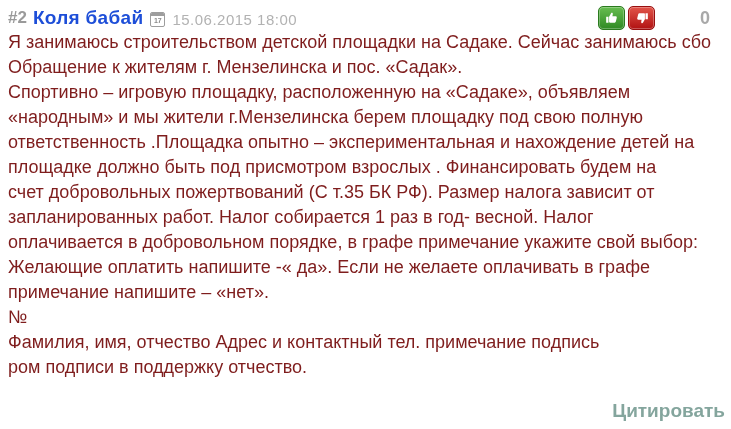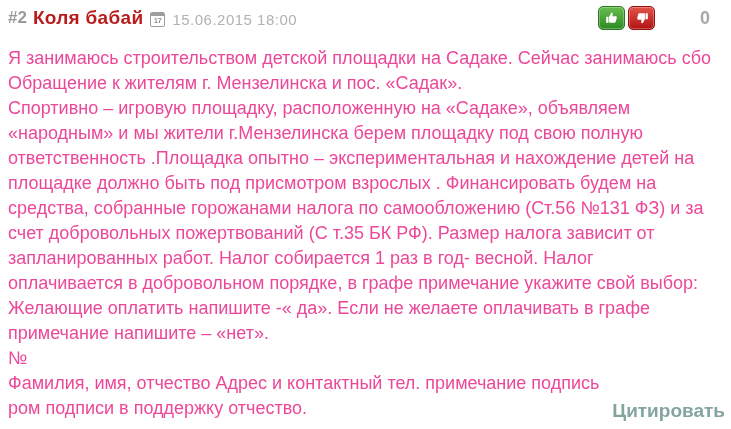--- a/index.html
+++ b/index.html
@@ -12,21 +12,21 @@
   }
   
   .post-header {
     display:flex; align-items:center;
     padding:6px 8px 0 8px; height:24px;
   }
   .post-number {
     color:#9a9a9a; font-weight:bold; font-size:17px; margin-right:6px;
   }
   .post-author {
-    color:#b91c1c; font-weight:bold; font-size:19px; letter-spacing:.3px; margin-right:7px;
+    color:#1d4ed8; font-weight:bold; font-size:19px; letter-spacing:.3px; margin-right:7px;
   }
   .cal {
     width:13px; height:13px; border:1px solid #9d9d9d; border-radius:2px;
     display:inline-flex; flex-direction:column; overflow:hidden;
     background:#fff; box-sizing:content-box; margin-top:2px;
   }
   .cal-top { height:3px; background:#9d9d9d; flex:none; }
   .cal-day {
     flex:1; font-size:7px; line-height:9px; font-weight:bold;
     color:#8a8a8a; text-align:center;
@@ -50,22 +50,22 @@
     background:linear-gradient(180deg,#e25449 0%,#b11212 100%);
     border:1px solid #970f0f;
   }
   .badge.dislike svg { transform:rotate(180deg); }
   .rating {
     color:#a8a8a8; font-weight:bold; font-size:18px;
     margin-left:32px; width:36px; text-align:center; flex:none;
   }
   
   .post-body {
-    padding:0 0 0 8px; margin-top:16px;
-    font-size:18px; line-height:25px; color:#ec4899;
+    padding:0 0 0 8px; margin-top:0;
+    font-size:18px; line-height:25px; color:#7f1d1d;
     white-space:nowrap;
   }
   .post-line { height:25px; }
   
   .post-footer {
     position:absolute; right:6px; bottom:7px;
   }
   .quote-link {
     color:#84a59d; font-size:19px; cursor:pointer; text-decoration:none;font-weight:bold;
   }
@@ -97,21 +97,20 @@
     <span class="rating">0</span>
   </div>
 
   <div class="post-body">
     <div class="post-line">Я занимаюсь строительством детской площадки на Садаке. Сейчас занимаюсь сбо</div>
     <div class="post-line">Обращение к жителям г. Мензелинска и пос. «Садак».</div>
     <div class="post-line">Спортивно – игровую площадку, расположенную на «Садаке», объявляем</div>
     <div class="post-line">«народным» и мы жители г.Мензелинска берем площадку под свою полную</div>
     <div class="post-line">ответственность .Площадка опытно – экспериментальная и нахождение детей на</div>
     <div class="post-line">площадке должно быть под присмотром взрослых . Финансировать будем на</div>
-    <div class="post-line">средства, собранные горожанами налога по самообложению (Ст.56 №131 ФЗ) и за</div>
     <div class="post-line">счет добровольных пожертвований (С т.35 БК РФ). Размер налога зависит от</div>
     <div class="post-line">запланированных работ. Налог собирается 1 раз в год- весной. Налог</div>
     <div class="post-line">оплачивается в добровольном порядке, в графе примечание укажите свой выбор:</div>
     <div class="post-line">Желающие оплатить напишите -« да». Если не желаете оплачивать в графе</div>
     <div class="post-line">примечание напишите – «нет».</div>
     <div class="post-line">№</div>
     <div class="post-line">Фамилия, имя, отчество Адрес и контактный тел. примечание подпись</div>
     <div class="post-line">ром подписи в поддержку отчество.</div>
   </div>
 

